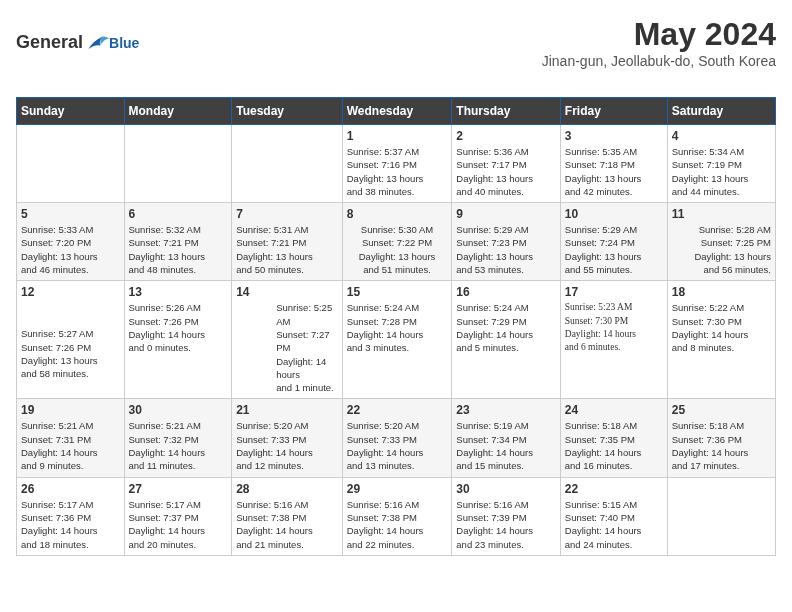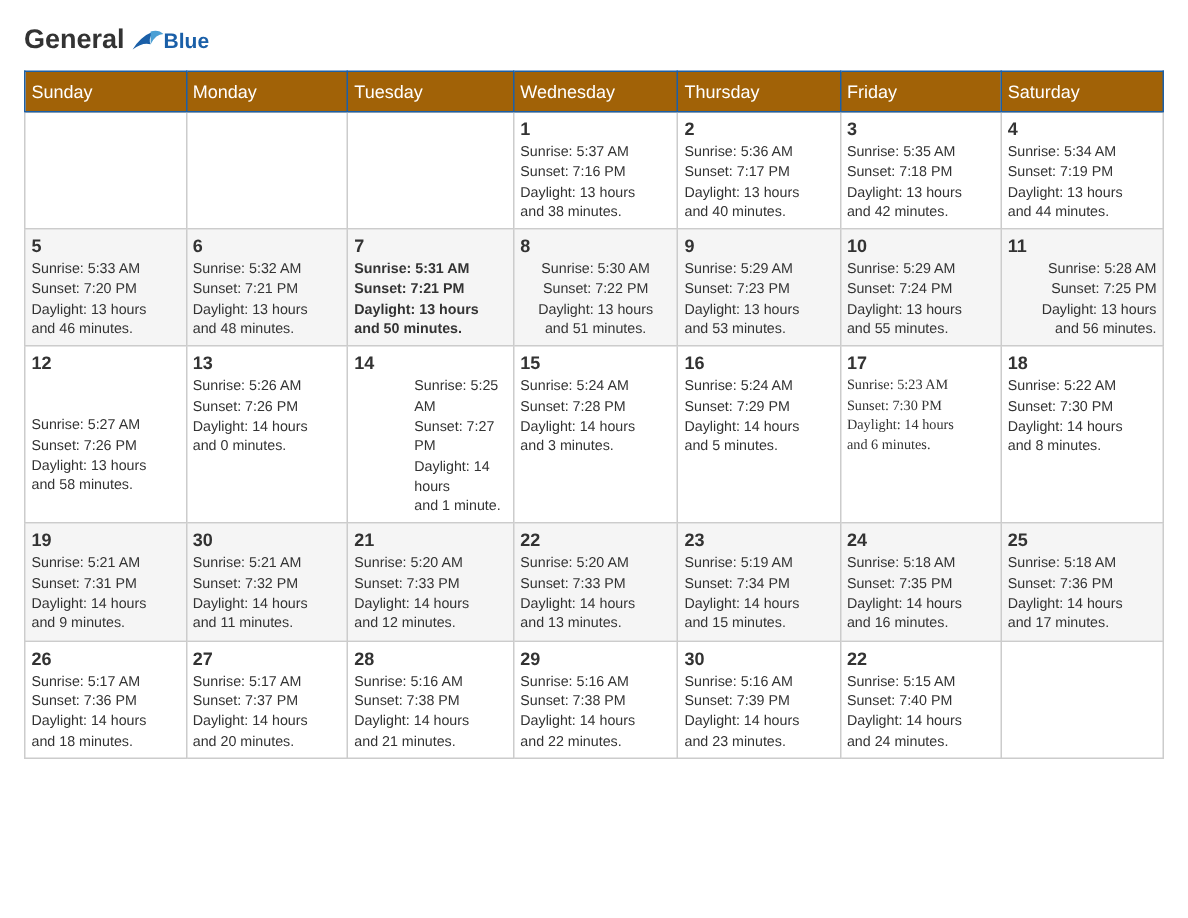--- a/index.html
+++ b/index.html
@@ -7,21 +7,21 @@
       font-family: Arial, sans-serif;
       background: #fff;
       width: 792px;
       min-height: 612px;
       padding: 16px;
     }
     .header {
       display: flex;
       justify-content: space-between;
       align-items: center;
-      margin-bottom: 10px;
+      margin-bottom: 28px;
     }
     .logo {
       display: flex;
       flex-direction: column;
       align-items: flex-start;
     }
     .logo-text {
       display: flex;
       align-items: center;
     }
@@ -50,24 +50,24 @@
     }
     .location {
       font-size: 14px;
       color: #555;
     }
     table {
       width: 100%;
       border-collapse: collapse;
     }
     thead tr th {
-      background-color: #a16207;
+      background-color: #404040;
       color: #fff;
       font-size: 12px;
-      font-weight: normal;
+      font-weight: bold;
       padding: 6px 4px;
       text-align: left;
       border: 1px solid #1a5fa8;
     }
     tbody tr td {
       vertical-align: top;
       border: 1px solid #ccc;
       padding: 4px;
       width: 113px;
       min-height: 80px;
@@ -100,20 +100,24 @@
   <div class="logo">
     <div class="logo-text">
       <span class="logo-general">General</span>
       <svg class="logo-bird" viewBox="0 0 28 22" xmlns="http://www.w3.org/2000/svg">
         <path d="M4 18 Q10 8 20 4 Q16 10 18 14 Q12 12 4 18Z" fill="#1a5fa8"></path>
         <path d="M18 4 Q24 2 28 6 Q22 6 18 14 Q18 9 18 4Z" fill="#4a9fd4"></path>
       </svg>
       <span class="logo-blue">Blue</span>
     </div>
   </div>
+  <div class="title-section">
+    <div class="month-year">May 2024</div>
+    <div class="location">Jinan-gun, Jeollabuk-do, South Korea</div>
+  </div>
 </div>
 
 <table>
   <thead>
     <tr id="weekday-header">
     <th>Sunday</th>
         <th>Monday</th>
         <th>Tuesday</th>
         <th>Wednesday</th>
         <th>Thursday</th>
@@ -165,21 +169,21 @@
         </td>
         <td>
           <span class="day-number">6</span>
           <div class="day-info" style="white-space: pre-line;">Sunrise: 5:32 AM
 Sunset: 7:21 PM
 Daylight: 13 hours
 and 48 minutes.</div>
         </td>
         <td>
           <span class="day-number">7</span>
-          <div class="day-info" style="white-space: pre-line; font-weight: bold;">Sunrise: 5:31 AM
+          <div class="day-info" style="white-space: pre-line;">Sunrise: 5:31 AM
 Sunset: 7:21 PM
 Daylight: 13 hours
 and 50 minutes.</div>
         </td>
         <td>
           <span class="day-number">8</span>
           <div class="day-info" style="white-space: pre-line; text-align: center;">Sunrise: 5:30 AM
 Sunset: 7:22 PM
 Daylight: 13 hours
 and 51 minutes.</div>

